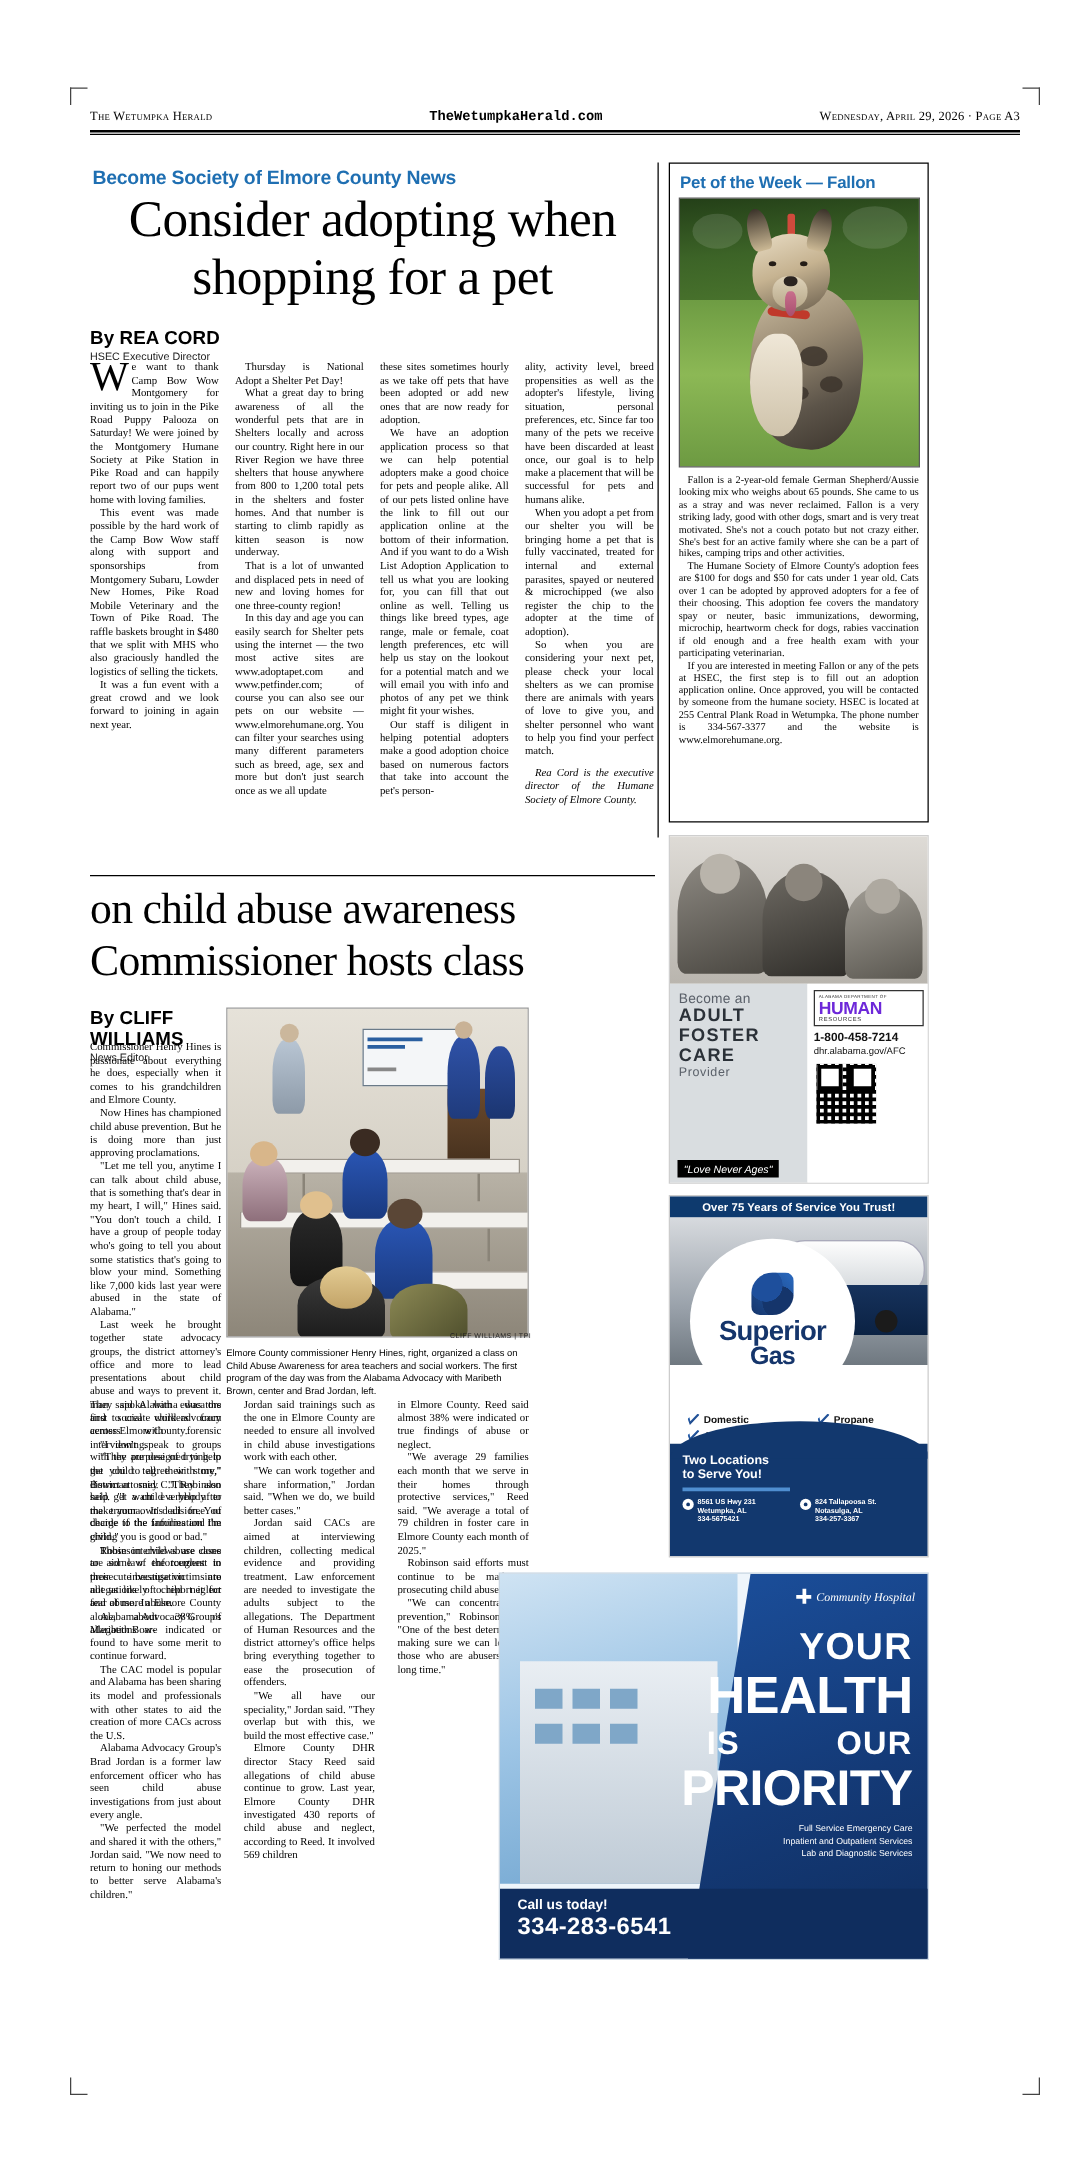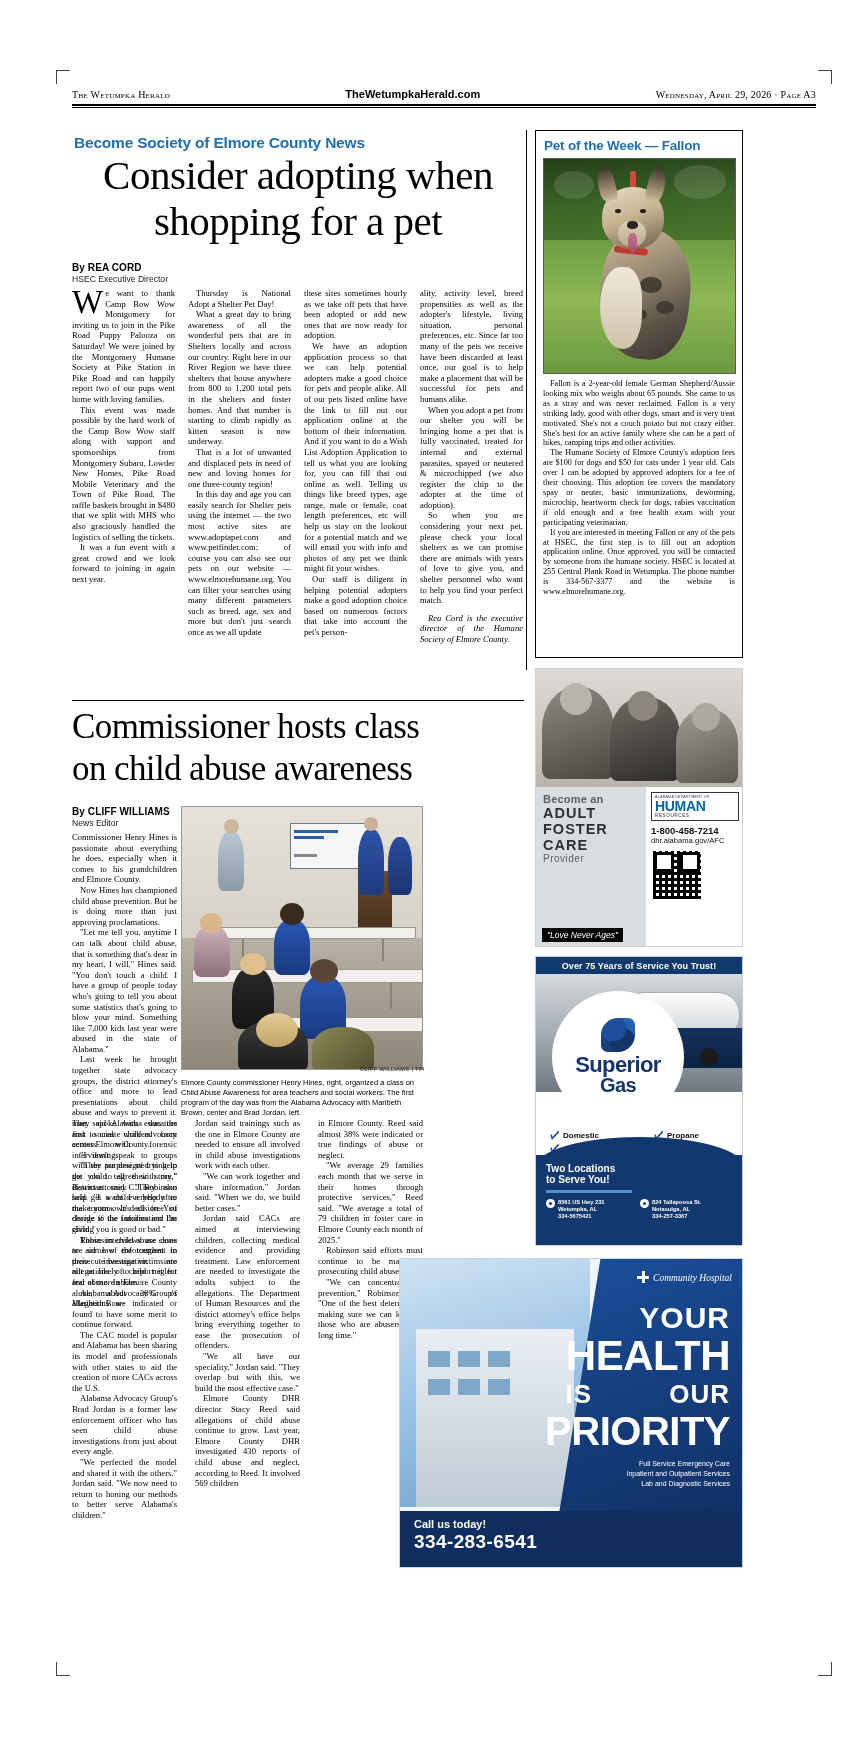--- a/index.html
+++ b/index.html
@@ -31,21 +31,21 @@
     display:flex; align-items:baseline; justify-content:space-between;
   }
   .mast-left, .mast-right {
     font-family:"Liberation Serif", serif;
     font-size:9.5px; letter-spacing:.2px;
     font-variant: small-caps;
     text-transform: none;
   }
   .mast-left { font-size:10px; }
   .mast-center {
-    font-family:Liberation Sans, sans-serif;
+    font-family:Liberation Mono, monospace;
     font-weight:bold; font-size:11px;
   }
   .mast-right { font-size:10px; text-align:right; }
   .mast-rule {
     position:absolute; left:58px; top:104px; width:744px;
     border-top:2.4px solid #000; border-bottom:1.1px solid #000; height:4px;
   }
 
   
   .kicker {
@@ -55,21 +55,21 @@
   }
   .head1 {
     position:absolute; left:60px; top:152px; width:448px;
     font-family:"Liberation Serif", serif;
     font-weight:400; font-size:41px; line-height:46px;
     text-align:center; letter-spacing:-0.5px;
   }
   .byline-wrap { position:absolute; left:58px; top:262px; width:115px; }
   .byline-name {
     font-family:"Liberation Sans", sans-serif;
-    font-size:10px; font-weight:bold; letter-spacing:.1px;
+    font-size:15px; font-weight:bold; letter-spacing:.1px;
   }
   .byline-title {
     font-family:"Liberation Sans", sans-serif;
     font-size:8.6px; color:#222; margin-top:1px;
   }
 
   .colset1 { position:absolute; left:58px; top:288px; width:452px; height:380px; }
   .col { float:left; font-size:8.6px; line-height:10.6px; text-align:justify;
          font-family:"Liberation Serif", serif; hyphens:auto; }
   .colset1 .col { width:103px; margin-right:13px; }
@@ -202,34 +202,34 @@
   .af-head-a { position:absolute; left:24px; top:14px; width:32px; height:32px;
     background:#b9b4ab; border-radius:50%; }
   .af-head-b { position:absolute; left:92px; top:22px; width:30px; height:30px;
     background:#8b857c; border-radius:50%; }
   .af-head-c { position:absolute; left:156px; top:34px; width:28px; height:28px;
     background:#aea9a0; border-radius:50%; }
   .af-left { position:absolute; left:0; top:118px; width:110px; height:161px;
     background:#d9dde0; padding:6px 7px; }
   .af-right { position:absolute; left:110px; top:118px; width:98px; height:161px;
     background:#ffffff; padding:5px 5px; }
-  .af-become { font-family:"Liberation Sans", sans-serif; font-weight:bold;
+  .af-become { font-family:"Liberation Sans", sans-serif; font-weight:normal;
     font-size:11px; color:#5a6069; letter-spacing:.2px; }
   .af-big { font-family:"Liberation Sans", sans-serif; font-weight:bold;
     font-size:14.5px; color:#2b3138; line-height:16px; letter-spacing:1px; }
   .af-prov { font-family:"Liberation Sans", sans-serif; font-size:10px;
     color:#5a6069; letter-spacing:.5px; }
   .af-love { position:absolute; left:6px; bottom:6px;
     font-family:"Liberation Sans", sans-serif; font-style:italic;
     font-size:8.5px; color:#fff; background:#000; padding:2px 5px; }
   .hr-logo { border:1px solid #333; padding:2px 3px; background:#fff; }
   .hr-top { font-family:"Liberation Sans", sans-serif; font-size:3.6px;
     letter-spacing:.3px; color:#333; }
   .hr-word { font-family:"Liberation Sans", sans-serif; font-weight:bold;
-    font-size:14px; letter-spacing:-.3px; color:#0369a1; line-height:14px; }
+    font-size:14px; letter-spacing:-.3px; color:#6d28d9; line-height:14px; }
   .hr-sub { font-family:"Liberation Sans", sans-serif; font-size:4.6px;
     letter-spacing:.6px; color:#333; }
   .af-phone { font-family:"Liberation Sans", sans-serif; font-weight:bold;
     font-size:9.5px; color:#111; margin-top:4px; }
   .af-url { font-family:"Liberation Sans", sans-serif; font-size:7.6px;
     color:#111; }
   .qr { width:52px; height:52px; margin-top:4px;
     background-image:
       linear-gradient(90deg,#000 50%,transparent 50%),
       linear-gradient(0deg,#000 50%,transparent 50%);
@@ -415,22 +415,22 @@
     <div class="pet-body">
       <p>Fallon is a 2-year-old female German Shepherd/Aussie looking mix who weighs about 65 pounds. She came to us as a stray and was never reclaimed. Fallon is a very striking lady, good with other dogs, smart and is very treat motivated. She's not a couch potato but not crazy either.  She's best for an active family where she can be a part of hikes, camping trips and other activities.</p>
       <p>The Humane Society of Elmore County's adoption fees are $100 for dogs and $50 for cats under 1 year old. Cats over 1 can be adopted by approved adopters for a fee of their choosing. This adoption fee covers the mandatory spay or neuter, basic immunizations, deworming, microchip, heartworm check for dogs, rabies vaccination if old enough and a free health exam with your participating veterinarian.</p>
       <p>If you are interested in meeting Fallon or any of the pets at HSEC, the first step is to fill out an adoption application online. Once approved, you will be contacted by someone from the humane society. HSEC is located at 255 Central Plank Road in Wetumpka. The phone number is 334-567-3377 and the website is www.elmorehumane.org.</p>
     </div>
   </div>
 
   <div class="rule2"></div>
 
   <div class="head2">
+    <div>on child abuse awareness</div>
     <div>Commissioner hosts class</div>
-    <div>on child abuse awareness</div>
   </div>
 
   <div class="byline-wrap byline2">
     <div class="byline-name">By CLIFF WILLIAMS</div>
     <div class="byline-title">News Editor</div>
   </div>
 
   <div class="colset2">
     <div class="col">
       <p class="first">Commissioner Henry Hines is passionate about everything he does, especially when it comes to his grandchildren and Elmore County.</p>

